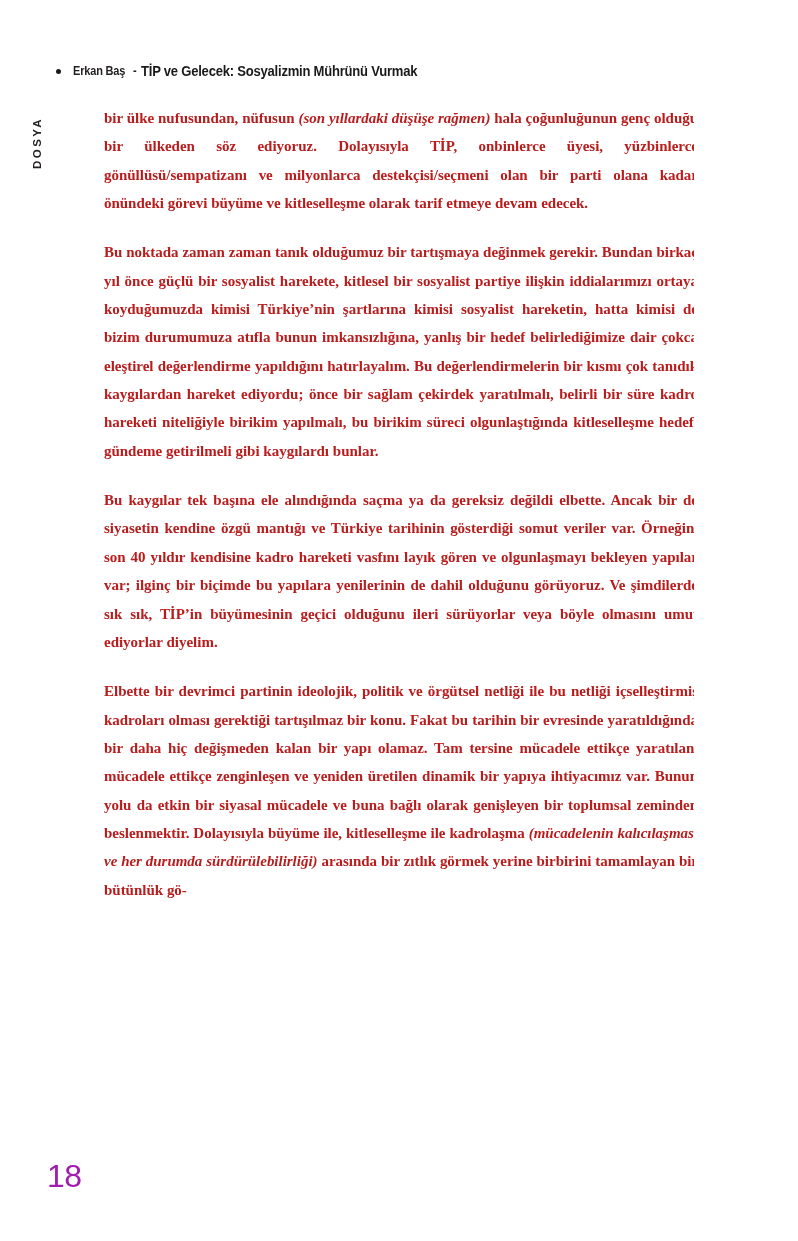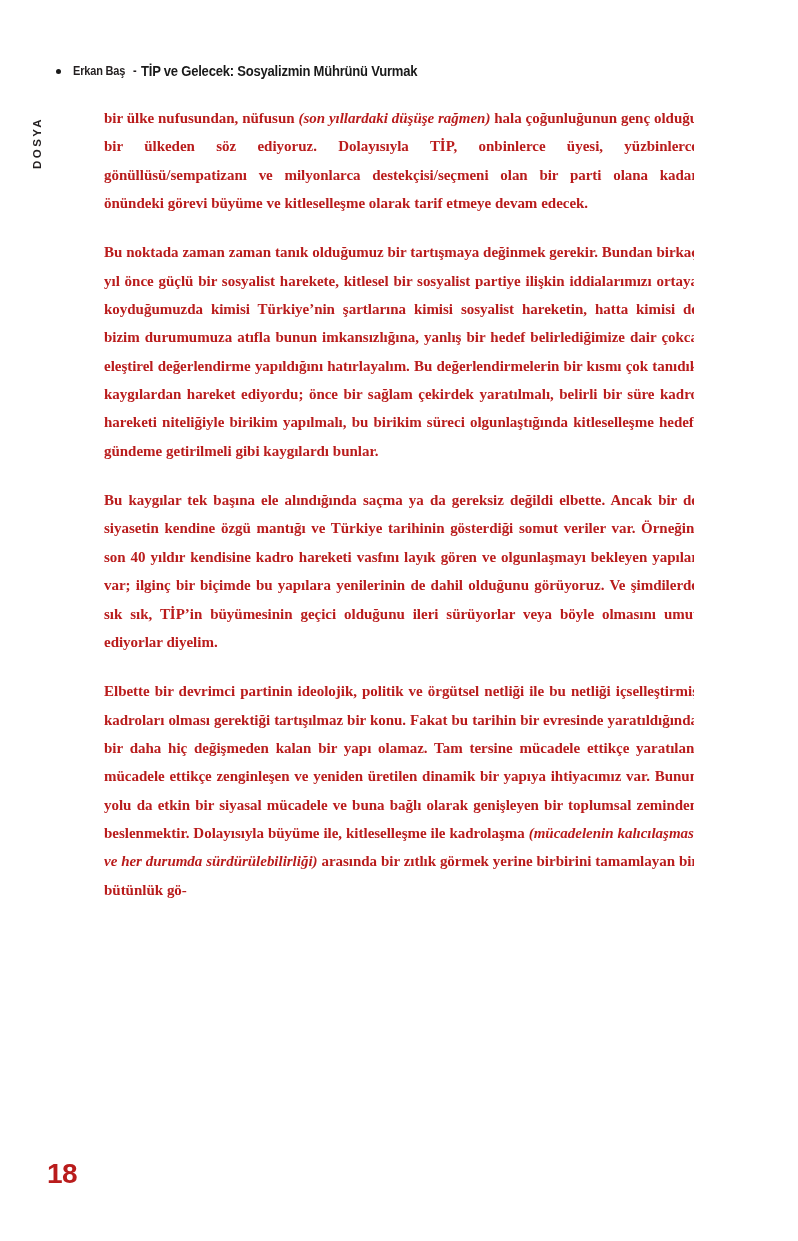--- a/index.html
+++ b/index.html
@@ -110,24 +110,24 @@
   .para em {
     font-style: italic;
   }
 
   
   .folio {
     position: absolute;
     left: 47px;
     top: 1158px;
     font-family: "Liberation Sans", "DejaVu Sans", sans-serif;
-    font-size: 28px;
-    font-weight: 700;
+    font-size: 32px;
+    font-weight: 400;
     letter-spacing: -0.5px;
-    color: #b91c1c;
+    color: #a21caf;
   }
 </style>
 </head>
 <body>
 
 <div class="page">
 
   <div class="running-header">
     <span class="header-bullet"></span>
     <span class="header-author">Erkan Baş</span>

